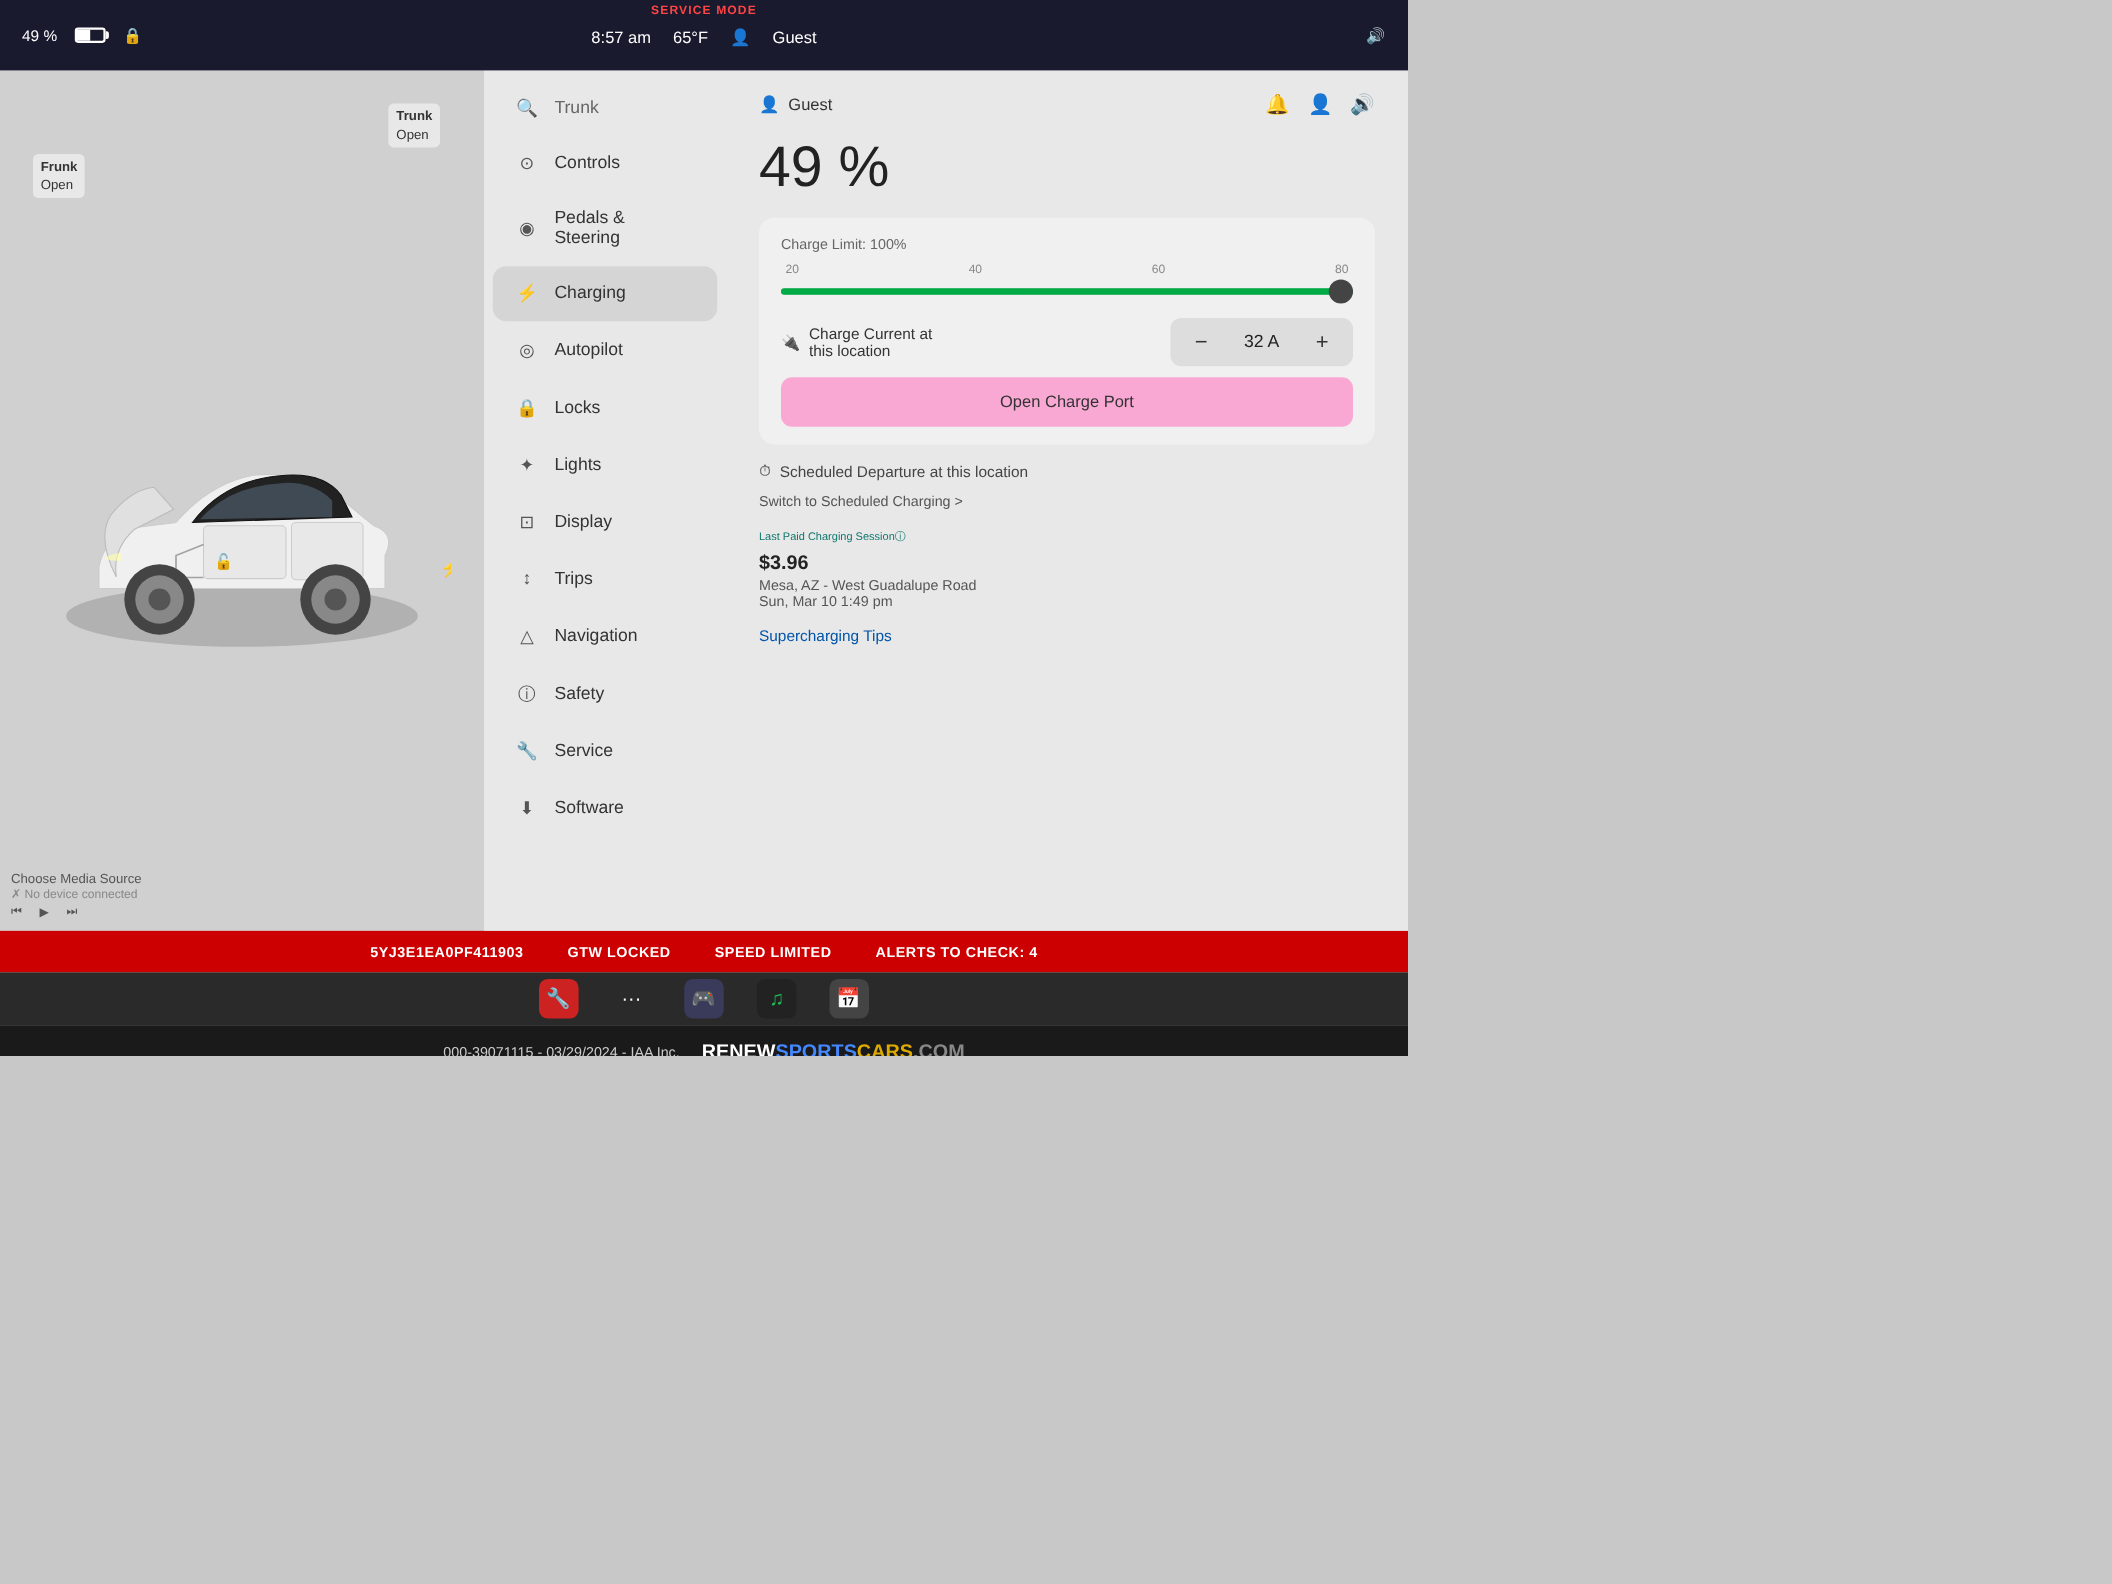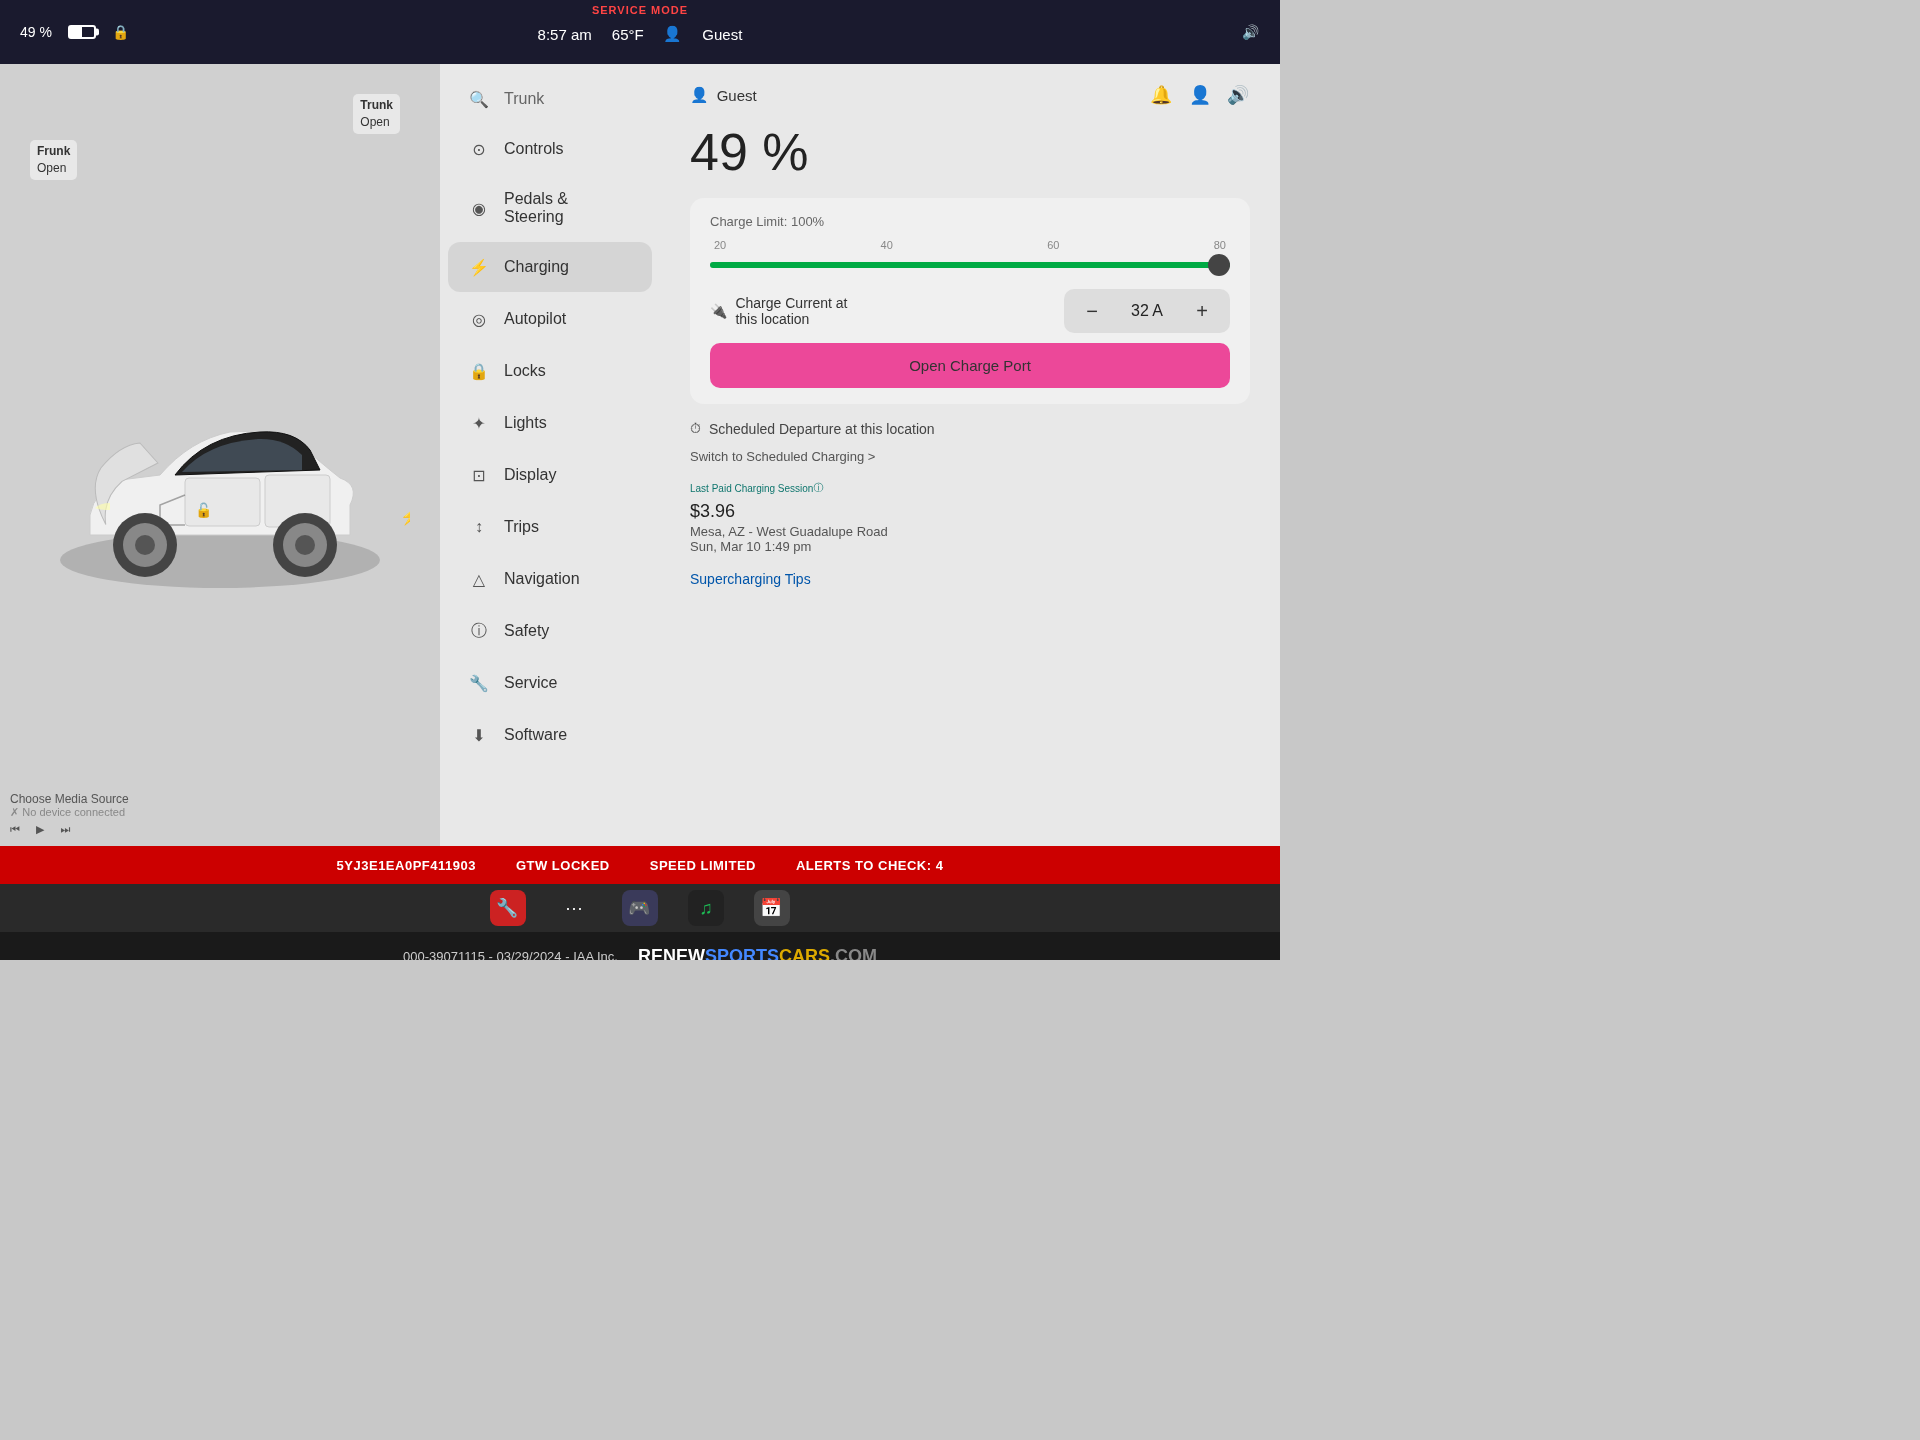--- a/index.html
+++ b/index.html
@@ -304,21 +304,21 @@
     .charge-value {
       font-size: 16px;
       font-weight: 500;
       color: #222;
       min-width: 50px;
       text-align: center;
     }
 
     
     .open-port-btn {
-      background: #ec4899;
+      background: #f9a8d4;
       border: none;
       border-radius: 10px;
       padding: 14px;
       width: 100%;
       font-size: 15px;
       color: #333;
       cursor: pointer;
       margin-top: 10px;
     }
 
@@ -364,21 +364,21 @@
     .last-session-header {
       display: flex;
       align-items: center;
       gap: 0;
       font-size: 10px;
       color: #0f766e;
       margin-bottom: 6px;
     }
     .session-amount {
       font-size: 18px;
-      font-weight: 400;
+      font-weight: 700;
       color: #222;
       margin-bottom: 2px;
     }
     .session-location {
       font-size: 13px;
       color: #555;
     }
     .session-date {
       font-size: 13px;
       color: #555;

